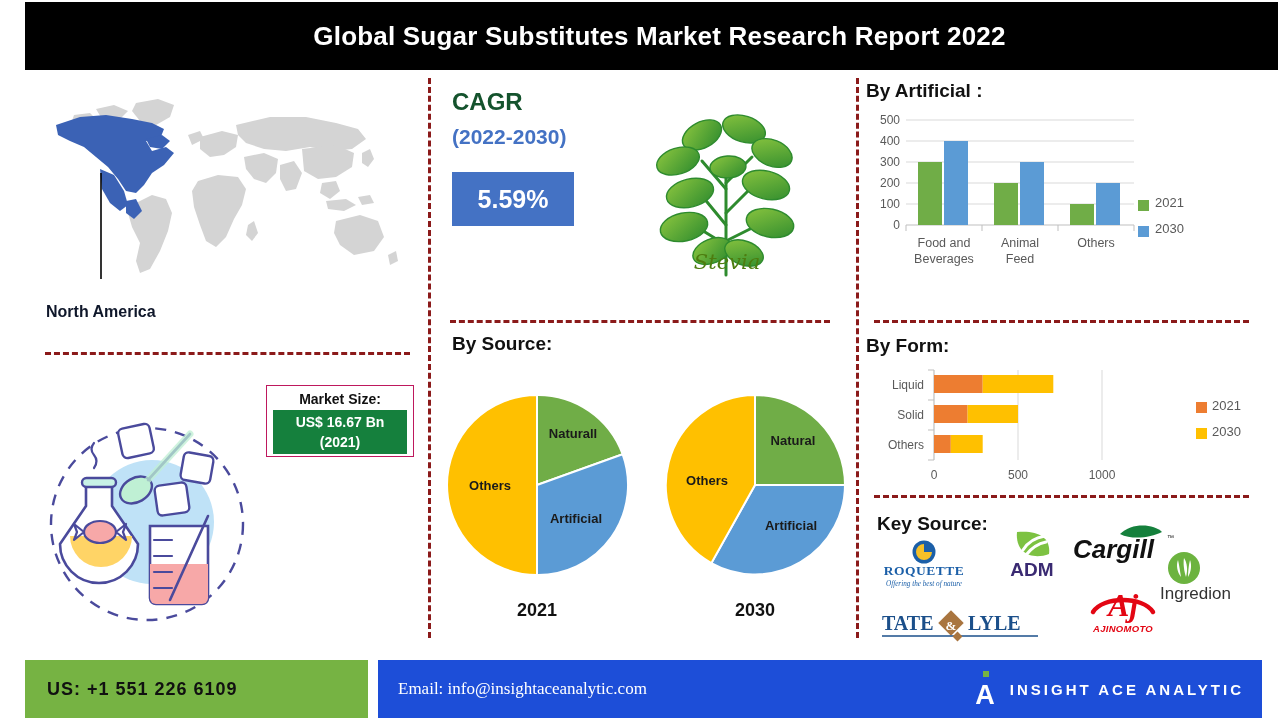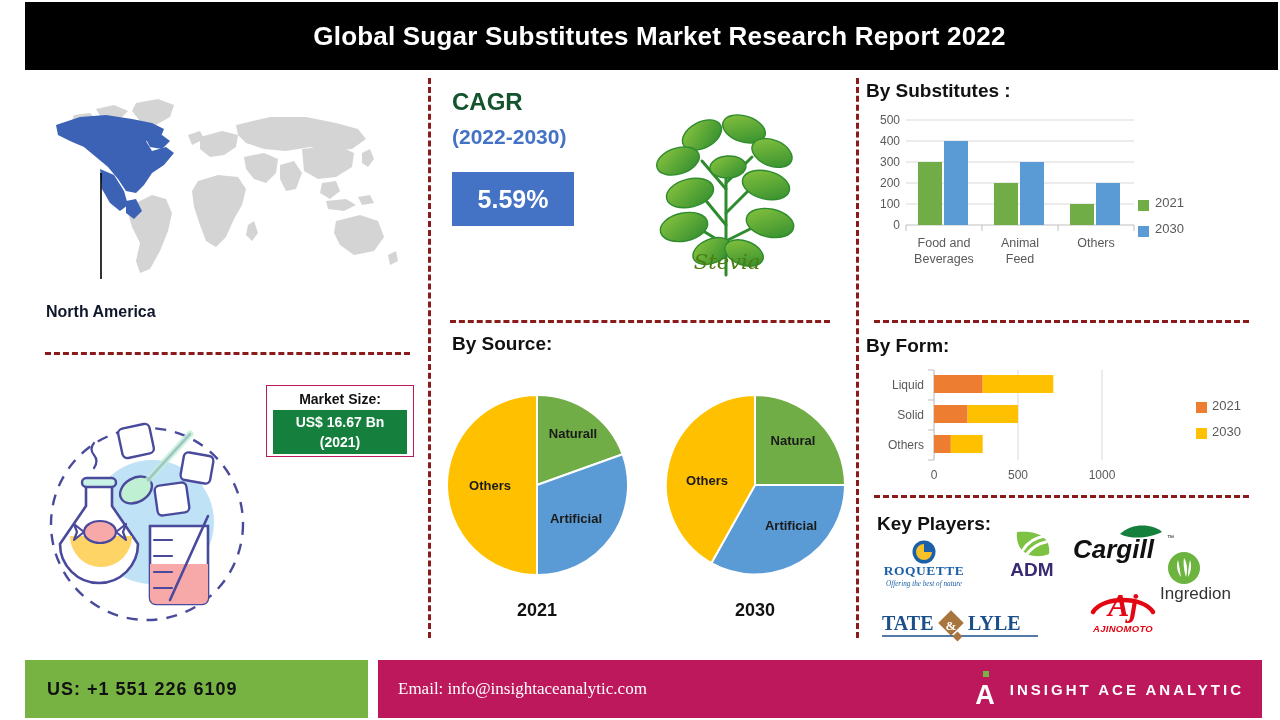--- a/index.html
+++ b/index.html
@@ -87,21 +87,21 @@
   .kp-title{position:absolute;left:877px;top:513px;font-size:19px;font-weight:bold;color:#111;}
   .logo{position:absolute;}
 
   
   .foot-green{
     position:absolute;left:25px;top:660px;width:343px;height:58px;background:#76B343;
     display:flex;align-items:center;
   }
   .foot-green span{color:#111;font-size:18px;font-weight:bold;letter-spacing:1px;margin-left:22px;}
   .foot-black{
-    position:absolute;left:378px;top:660px;width:884px;height:58px;background:#be185d;
+    position:absolute;left:378px;top:660px;width:884px;height:58px;background:#1d4ed8;
     display:flex;align-items:center;
   }
   .foot-email{color:#fff;font-size:17px;margin-left:20px;font-family:"Liberation Serif", serif;}
   .foot-brand{
     position:absolute;right:18px;top:50%;transform:translateY(-50%);
     display:flex;align-items:center;gap:12px;
   }
   .brand-name{color:#fff;font-size:15px;letter-spacing:3px;font-weight:bold;}
 </style>
 </head>
@@ -270,21 +270,21 @@
       <path d="M95 95 L95 5 A90 90 0 0 1 185 95 Z" fill="#70AD47" stroke="#fff" stroke-width="2"></path>
       <path d="M95 95 L185 95 A90 90 0 0 1 51.3 173.2 Z" fill="#5B9BD5" stroke="#fff" stroke-width="2"></path>
       <path d="M95 95 L51.3 173.2 A90 90 0 0 1 95 5 Z" fill="#FFC000" stroke="#fff" stroke-width="2"></path>
       <text class="slice-label" x="133" y="55" text-anchor="middle">Natural</text>
       <text class="slice-label" x="131" y="140" text-anchor="middle">Artificial</text>
       <text class="slice-label" x="47" y="95" text-anchor="middle">Others</text>
     </svg>
   </div>
   <div class="pie-year" style="left:695px;top:600px;">2030</div>
 
-  <div class="app-title">By Substitutes :</div>
+  <div class="app-title">By Artificial :</div>
   <div class="app-chart">
     <svg viewBox="0 0 300 170" xmlns="http://www.w3.org/2000/svg">
 
       <g stroke="#D9D9D9" stroke-width="1">
         <line x1="40" y1="10" x2="268" y2="10"></line>
         <line x1="40" y1="31" x2="268" y2="31"></line>
         <line x1="40" y1="52" x2="268" y2="52"></line>
         <line x1="40" y1="73" x2="268" y2="73"></line>
         <line x1="40" y1="94" x2="268" y2="94"></line>
       </g>
@@ -361,21 +361,21 @@
         <text x="152" y="117">500</text>
         <text x="236" y="117">1000</text>
       </g>
     </svg>
   </div>
   <div class="legend-sq" style="left:1196px;top:402px;background:#ED7D31;"></div>
   <div class="legend-tx" style="left:1212px;top:398px;">2021</div>
   <div class="legend-sq" style="left:1196px;top:428px;background:#FFC000;"></div>
   <div class="legend-tx" style="left:1212px;top:424px;">2030</div>
 
-  <div class="kp-title">Key Players:</div>
+  <div class="kp-title">Key Source:</div>
 
   <div class="logo" style="left:876px;top:540px;width:96px;height:52px;">
     <svg viewBox="0 0 96 52" xmlns="http://www.w3.org/2000/svg">
       <circle cx="48" cy="12" r="11.5" fill="#1B5FA8"></circle>
       <path d="M48 4 a8 8 0 1 0 8 8 h-8 z" fill="#F6C028"></path>
       <text x="48" y="35" text-anchor="middle" font-family="'Liberation Serif',serif" font-size="13.5" font-weight="bold" fill="#1B5FA8" letter-spacing="0.5">ROQUETTE</text>
       <text x="48" y="46" text-anchor="middle" font-family="'Liberation Serif',serif" font-style="italic" font-size="7.2" fill="#1B5FA8">Offering the best of nature</text>
     </svg>
   </div>
 

